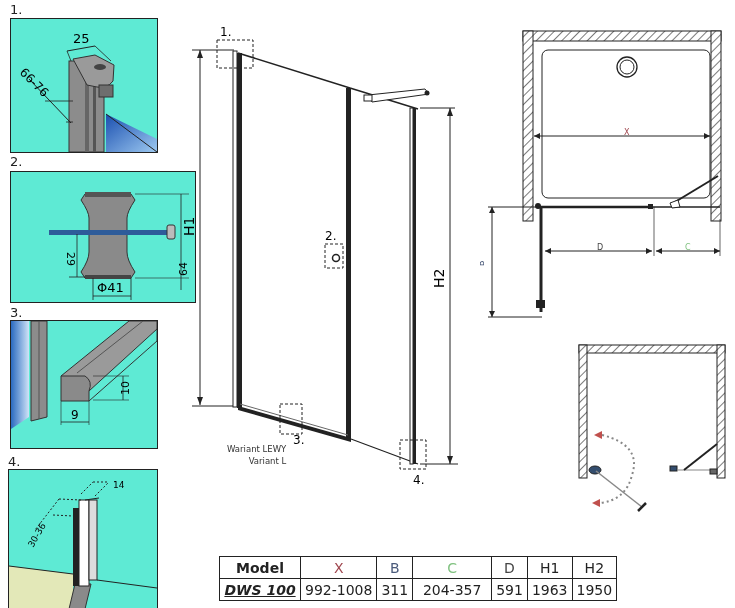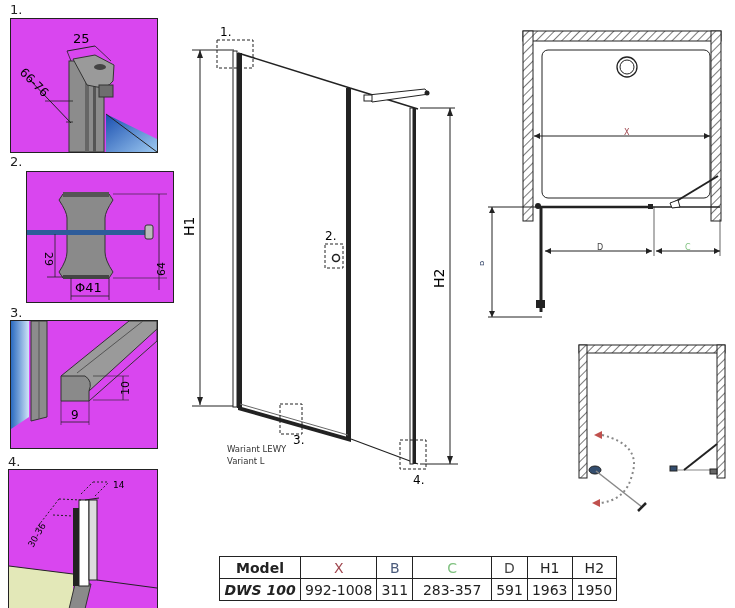--- a/index.html
+++ b/index.html
@@ -1,24 +1,24 @@
 <!DOCTYPE html>
 <html><head>
 <meta charset="utf-8">
 <style>
   html,body{margin:0;padding:0;background:#fff;}
   body{width:735px;height:608px;position:relative;overflow:hidden;font-family:"DejaVu Sans",sans-serif;color:#222;}
   .abs{position:absolute;}
   .detail-label{position:absolute;font-size:13px;color:#222;line-height:1;}
-  .detail-box{position:absolute;border:1.5px solid #222;background:#d946ef;overflow:hidden;}
+  .detail-box{position:absolute;border:1.5px solid #222;background:#5eead4;overflow:hidden;}
   svg{display:block;}
   .spec-table{position:absolute;left:171px;top:556px;border-collapse:collapse;font-family:"DejaVu Sans",sans-serif;font-size:14px;margin-left:48px;}
   .spec-table td{border:1.5px solid #222;padding:0 4px;height:21px;text-align:center;white-space:nowrap;}
   .spec-table .hdr-model{font-weight:bold;width:72px;}
-  .spec-table .model-name{font-weight:bold;font-style:italic;}
+  .spec-table .model-name{font-weight:bold;font-style:italic;text-decoration:underline;}
   .dim-text{font-family:"DejaVu Sans",sans-serif;}
 </style>
 </head>
 <body>
 
 <div class="detail-label" style="left:10px;top:3px;">1.</div>
 <div class="detail-box" style="left:10px;top:18px;width:146px;height:133px;">
   <svg width="146" height="133">
     <defs>
       <linearGradient id="g1" x1="0" x2="1" y1="0" y2="1">
@@ -44,21 +44,21 @@
     <text x="62" y="24" font-size="13" class="dim-text">25</text>
 
     <line x1="18" y1="60" x2="60" y2="104" stroke="#222" stroke-width="1"></line>
     <line x1="34" y1="82" x2="62" y2="82" stroke="#222" stroke-width=".8"></line>
     <line x1="55" y1="103" x2="62" y2="103" stroke="#222" stroke-width=".8"></line>
     <text x="8" y="54" font-size="12" class="dim-text" transform="rotate(45 8 54)">66-76</text>
   </svg>
 </div>
 
 <div class="detail-label" style="left:10px;top:155px;">2.</div>
-<div class="detail-box" style="left:26px;top:171px;width:146px;height:130px;">
+<div class="detail-box" style="left:10px;top:171px;width:146px;height:130px;padding-left:38px;">
   <svg width="146" height="130">
 
     <path d="M36,22 L82,22 L86,28 Q78,40 78,46 L78,80 Q78,88 86,100 L82,106 L36,106 L32,100 Q40,88 40,80 L40,46 Q40,40 32,28 Z" fill="#8a8a8a" stroke="#333"></path>
     <rect x="36" y="20" width="46" height="5" fill="#555"></rect>
     <rect x="36" y="103" width="46" height="4" fill="#444"></rect>
 
     <rect x="0" y="58" width="122" height="5" fill="#2e5c9a"></rect>
     <rect x="118" y="53" width="8" height="14" rx="2" fill="#bbb" stroke="#333"></rect>
 
     <line x1="28" y1="62" x2="28" y2="105" stroke="#222" stroke-width=".8"></line>
@@ -172,21 +172,21 @@
     <circle cx="156" cy="240" r="3.5" fill="none" stroke="#222" stroke-width="1.5"></circle>
     <text x="145" y="222" font-size="12" class="dim-text">2.</text>
 
     <rect x="100" y="386" width="22" height="30" fill="none" stroke="#222" stroke-dasharray="3,2"></rect>
     <text x="113" y="426" font-size="12" class="dim-text">3.</text>
 
     <rect x="220" y="422" width="26" height="29" fill="none" stroke="#222" stroke-dasharray="3,2"></rect>
     <text x="233" y="466" font-size="12" class="dim-text">4.</text>
   </svg>
 </div>
-<div class="abs" style="left:227px;top:443px;font-size:8.5px;line-height:12px;color:#333;">
+<div class="abs" style="left:227px;top:443px;font-size:8.5px;line-height:12px;color:#333;text-align:right;">
   <div>Wariant LEWY</div>
   <div>Variant L</div>
 </div>
 
 <div class="abs" style="left:480px;top:20px;width:255px;height:310px;">
   <svg width="255" height="310">
     <defs>
       <pattern id="hatch" width="6" height="6" patternUnits="userSpaceOnUse" patternTransform="rotate(45)">
         <rect width="6" height="6" fill="#fff"></rect>
         <line x1="0" y1="0" x2="0" y2="6" stroke="#222" stroke-width="1.2"></line>
@@ -274,19 +274,19 @@
     <td style="color:#4a5a7a;">B</td>
     <td style="color:#7fc17f;width:70px;">C</td>
     <td style="color:#444;">D</td>
     <td>H1</td>
     <td>H2</td>
   </tr>
   <tr>
     <td class="model-name">DWS 100</td>
     <td>992-1008</td>
     <td>311</td>
-    <td>283-357</td>
+    <td>204-357</td>
     <td>591</td>
     <td>1963</td>
     <td>1950</td>
   </tr>
 </tbody>
   </table>
 
 </body></html>

